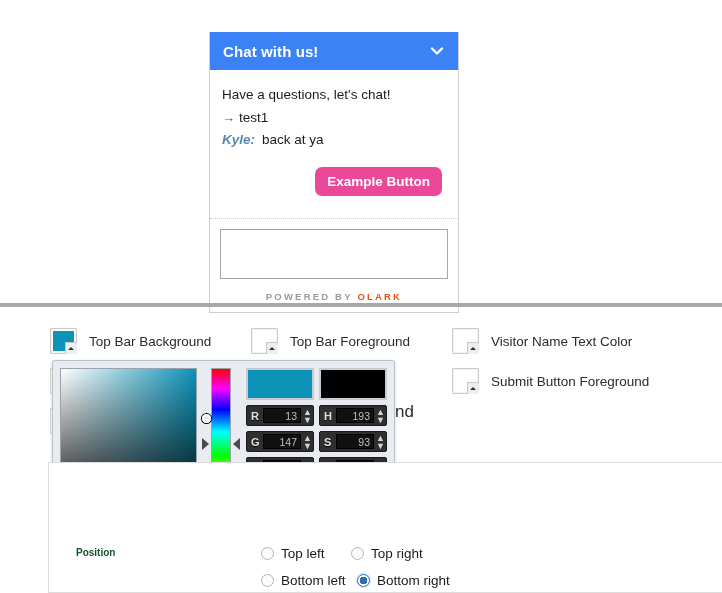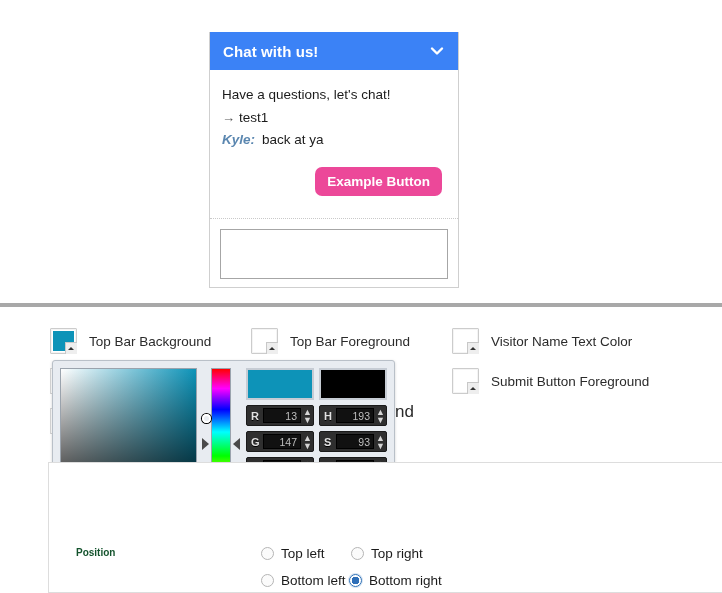--- a/index.html
+++ b/index.html
@@ -240,20 +240,24 @@
       <button id="example-button">Example Button</button>
     </div>
   </div>
 
   <div id="chat-divider"></div>
 
   <div id="chat-input-wrap">
     <textarea id="chat-input" placeholder="" style=""></textarea>
   </div>
 
+  <div id="powered-by">
+    <span>POWERED BY</span>
+    <span class="brand">OLARK</span>
+  </div>
 </div>
 
 <div id="page-divider"></div>
 
 <div class="color-opt" style="left:50px;top:328px;">
   <span class="swatch-btn">
     <span class="swatch-fill" style="background:#0d93b8;"></span>
     <span class="swatch-notch"></span>
   </span>
   <span class="color-label">Top Bar Background</span>
@@ -370,18 +374,18 @@
 <div class="radio-opt" style="left:351px;top:546px;justify-content:flex-end;">
   <span class="radio-mark"></span>
   <span class="radio-text">Top right</span>
 </div>
 
 <div class="radio-opt" style="left:261px;top:573px;">
   <span class="radio-mark"></span>
   <span class="radio-text">Bottom left</span>
 </div>
 
-<div class="radio-opt checked" style="left:349px;top:573px;">
+<div class="radio-opt checked" style="left:357px;top:573px;">
   <span class="radio-mark"></span>
   <span class="radio-text">Bottom right</span>
 </div>
 
 <div id="bottom-cut-text"></div>
 
 </body></html>

